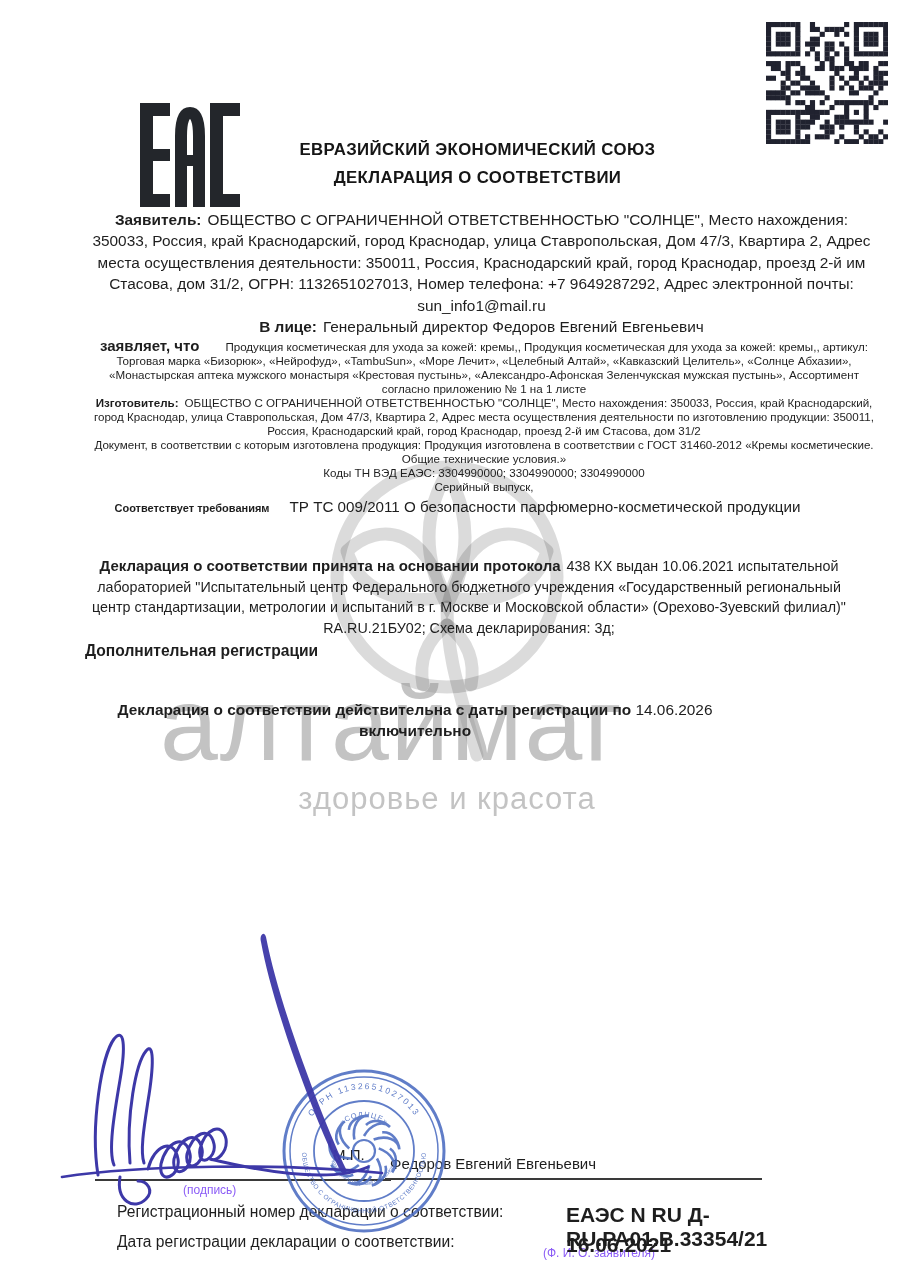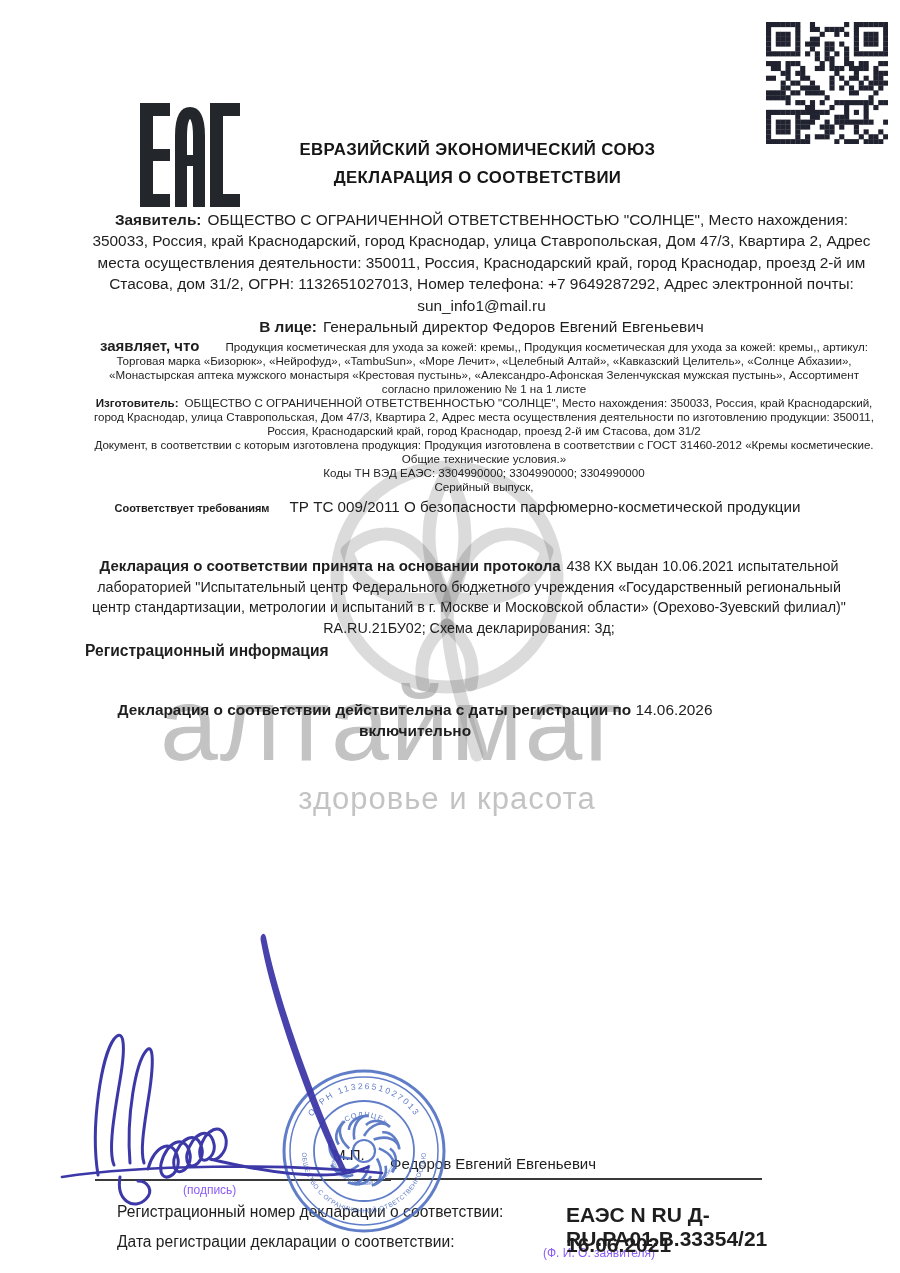--- a/index.html
+++ b/index.html
@@ -403,21 +403,21 @@
   </div>
 
   <p class="abs content" style="left:85px;top:496px;width:745px;font-size:15.2px;line-height:22px;">
     <span class="b" style="font-size:11px;margin-right:20px;">Соответствует требованиям</span><span>ТР ТС 009/2011 О безопасности парфюмерно-косметической продукции</span>
   </p>
 
   <p class="abs content basis" style="left:85px;top:556px;">
     <span class="b mr" style="font-size:15px;">Декларация о соответствии принята на основании протокола</span><span>438 КХ выдан 10.06.2021 испытательной лабораторией "Испытательный центр Федерального бюджетного учреждения «Государственный региональный центр стандартизации, метрологии и испытаний в г. Москве и Московской области» (Орехово-Зуевский филиал)" RA.RU.21БУ02; Схема декларирования: 3д;</span>
   </p>
 
-  <p class="abs content b" style="left:85px;top:642px;font-size:15.6px;">Регистрационный информация</p>
+  <p class="abs content b" style="left:85px;top:642px;font-size:15.6px;">Дополнительная регистрации</p>
 
   <p class="abs content para" style="left:85px;top:699px;width:660px;">
     <span class="b">Декларация о соответствии действительна с даты регистрации по</span>
     <span>14.06.2026</span>
     <span class="b">включительно</span>
   </p>
 
   <span class="abs content" style="left:333px;top:1146px;font-size:15px;color:#222;">М.П.</span>
 
   <div class="abs content line" style="left:95px;top:1179px;width:296px;"></div>

